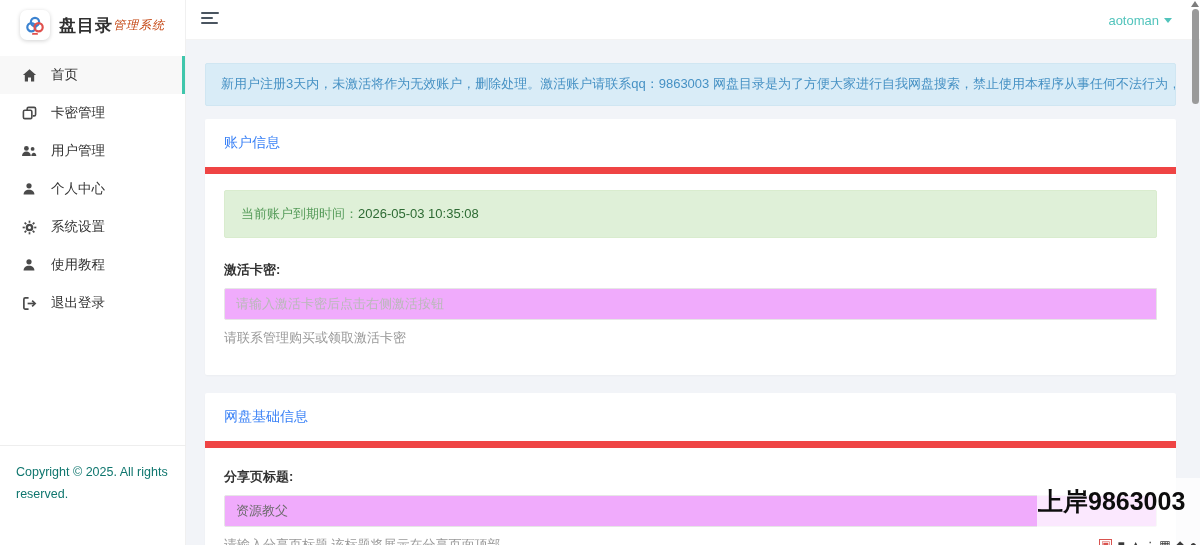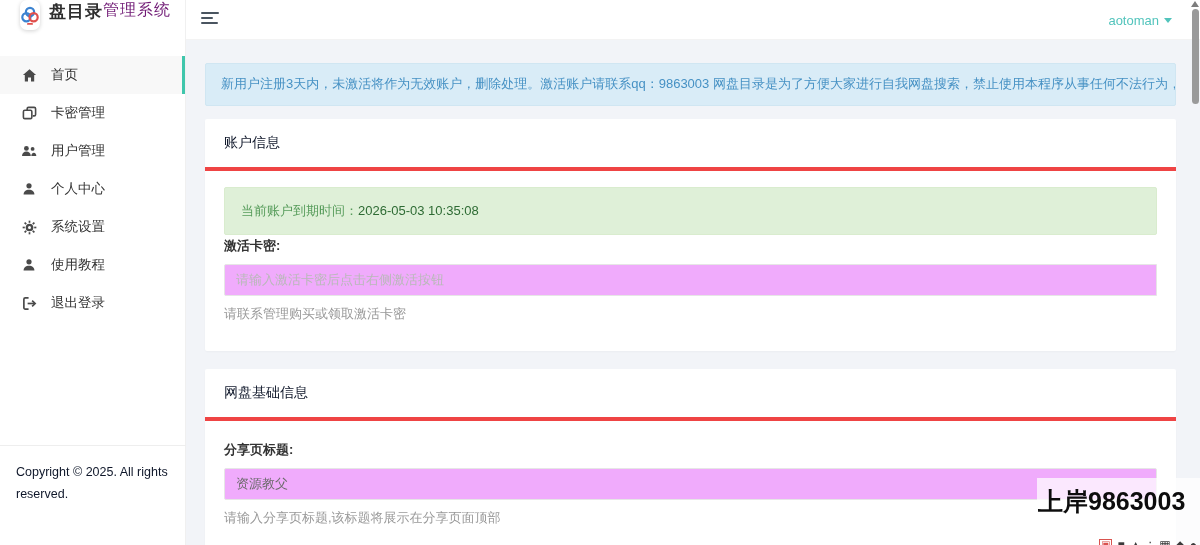--- a/index.html
+++ b/index.html
@@ -3,57 +3,57 @@
 <meta charset="utf-8">
 <style>
   * { margin:0; padding:0; box-sizing:border-box; }
   html,body { width:1200px; height:545px; overflow:hidden; background:#f2f4f8;
     font-family:"Liberation Sans","DejaVu Sans",sans-serif; font-size:13px; color:#333; }
   .stage { position:relative; width:1200px; height:545px; overflow:hidden; }
 
   
   .sidebar { position:absolute; left:0; top:0; width:186px; height:545px; background:#fff;
     border-right:1px solid #f0f0f0; z-index:3; }
-  .logo-row { display:flex; height:50px; padding:0 20px; }
+  .logo-row { display:flex; align-items:center; height:50px; padding:0 20px; }
   .logo-badge { width:30px; height:30px; border-radius:7px; background:#fff;
     box-shadow:0 1px 4px rgba(0,0,0,.18); display:flex; align-items:center; justify-content:center; margin-right:9px; }
   .brand-bold { font-size:17px; font-weight:bold; color:#2f2f2f; letter-spacing:1px; white-space:nowrap; }
-  .brand-light { font-size:16px; color:#701a75; letter-spacing:1px; white-space:nowrap; }
+  .brand-light { font-size:12px; color:#c2410c; letter-spacing:1px; white-space:nowrap;font-style:italic; }
   .menu { margin-top:6px; }
   .menu-item { position:relative; display:flex; align-items:center; height:38px; padding-left:21px;
     cursor:pointer; color:#333;font-family:Liberation Serif, serif; }
   .menu-item .mi-icon { width:16px; height:16px; margin-right:14px; display:flex; align-items:center; justify-content:center; }
   .menu-item .mi-label { font-size:13.5px; }
   .menu-item.active { background:#f8f8f8; }
   .menu-item.active::after { content:""; position:absolute; right:0; top:0; bottom:0; width:3px; background:#3fc6ac; }
   .copyright { position:absolute; left:0; top:445px; width:186px; border-top:1px solid #eee;
-    padding:16px 16px 0 16px; font-size:12.5px; color:#0f172a; line-height:1.75; }
+    padding:16px 16px 0 16px; font-size:12.5px; color:#0f766e; line-height:1.75; }
 
   
   .topbar { position:absolute; left:186px; right:0; top:0; height:40px; background:#fff;
     border-bottom:1px solid #f3f3f3; z-index:2; }
   .burger { position:absolute; left:15px; top:12px; width:20px; height:16px; cursor:pointer; }
   .burger i { display:block; height:2px; background:#4a5560; margin-bottom:3px; border-radius:1px; }
   .burger i:nth-child(1){ width:18px; } .burger i:nth-child(2){ width:12px; } .burger i:nth-child(3){ width:17px; }
   .user-drop { position:absolute; right:28px; top:0; height:40px; display:flex; align-items:center;
     color:#52c4bc; font-size:13px; cursor:pointer; }
   .caret { display:inline-block; margin-left:5px; width:0; height:0; border-left:4px solid transparent;
     border-right:4px solid transparent; border-top:5px solid #52c4bc; }
 
   
   .main { position:absolute; left:186px; top:40px; right:0; bottom:0; padding:23px 24px 0 19px; }
   .notice { background:#d9ecf7; border:1px solid #d0e6f2; border-radius:2px; padding:12px 15px;
     color:#4691c4; font-size:13px; line-height:1.3; white-space:nowrap; overflow:hidden; }
   .card { background:#fff; border-radius:2px; box-shadow:0 1px 2px rgba(0,0,0,.03); margin-top:13px; }
-  .card-head { padding:15px 19px; font-size:14px; color:#0f172a; border-bottom:4px solid #ef4444; }
+  .card-head { padding:15px 19px; font-size:14px; color:#3b82f6; border-bottom:7px solid #ef4444; }
   .card-body { padding:16px 19px 28px 19px; }
   .alert-green { background:#dff0d8; border:1px solid #d9ecce; border-radius:2px; padding:14px 16px;
     font-size:13px; color:#579c5b; }
   .alert-green b { color:#2e6b34; font-weight:normal; }
-  .field-label { font-weight:bold; font-size:13px; color:#333; margin-top:2px; }
+  .field-label { font-weight:bold; font-size:13px; color:#333; margin-top:23px; }
   .field-label.first { margin-top:4px; }
   .input-row { display:flex; margin-top:9px; }
   .text-input { flex:1; height:32px; border:1px solid #e6e6e6; border-radius:2px 0 0 2px; padding:0 11px;
     font-size:13px; color:#6b6b6b; background:#f0abfc; outline:none;
     font-family:"Liberation Sans","DejaVu Sans",sans-serif; }
   .text-input.solo { border-radius:2px; }
   .text-input::placeholder { color:#b9b9b9; }
   .teal-btn { width:86px; height:32px; background:#3fc6ac; color:#fff; border:none; font-size:13px;
     border-radius:0 2px 2px 0; cursor:pointer; font-family:"Liberation Sans","DejaVu Sans",sans-serif; }
   .helper { margin-top:9px; color:#999; font-size:13px; }

